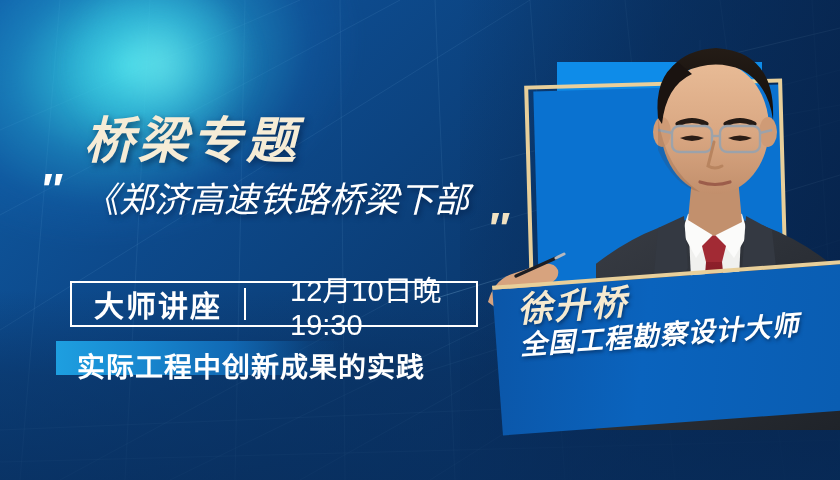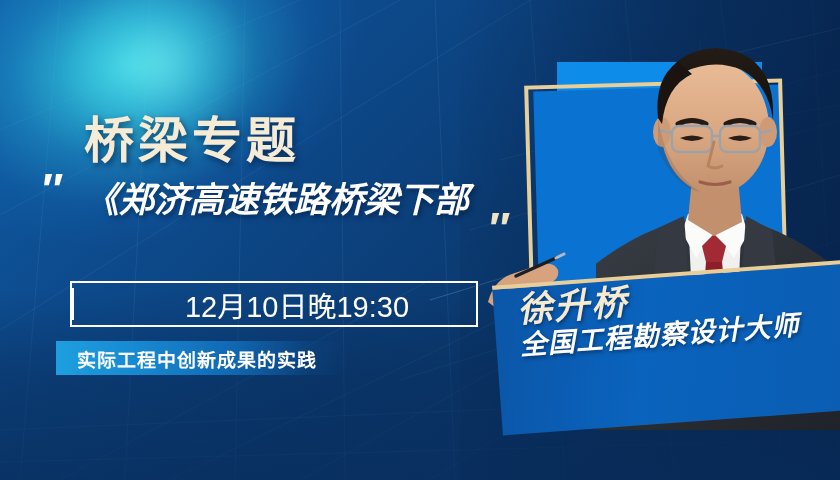--- a/index.html
+++ b/index.html
@@ -174,20 +174,21 @@
     text-shadow: 1px 2px 4px rgba(0,20,50,0.55);
   }
 
   
   .topic {
     position: absolute;
     left: 84px;
     top: 100px;
     font-size: 50px;
     font-weight: bold;
+    font-style: italic;
     color: #f6ecd6;
     letter-spacing: 4px;
     white-space: nowrap;
     text-shadow: 2px 3px 6px rgba(0,20,55,0.6);
   }
 
   .quote-mark {
     position: absolute;
     font-size: 44px;
     font-weight: bold;
@@ -205,21 +206,21 @@
     top: 207px;
     color: #f1e2c2;
   }
 
   .main-title {
     position: absolute;
     left: 84px;
     top: 178px;
     width: 420px;
     font-size: 35px;
-    font-weight: bold;
+    font-weight: normal;
     font-style: italic;
     color: #ffffff;
     line-height: 1.28;
     letter-spacing: 0px;
     text-shadow: 2px 3px 5px rgba(0,20,55,0.55);
   }
 
   
   .info-box {
     position: absolute;
@@ -264,21 +265,21 @@
     left: 56px;
     top: 341px;
     width: 290px;
     height: 34px;
     background: linear-gradient(to right, #1e9fe0 0%, #1787cf 30%, #1169b4 60%, rgba(12,74,136,0.35) 88%, rgba(11,62,120,0) 100%);
   }
   .subtitle-text {
     position: absolute;
     left: 77px;
     top: 345px;
-    font-size: 19px;
+    font-size: 28px;
     font-weight: bold;
     color: #ffffff;
     letter-spacing: 1px;
     white-space: nowrap;
   }
 </style>
 </head>
 <body>
 
 <div id="poster">
@@ -411,20 +412,21 @@
 
   <div class="quote-mark quote-open">″</div>
 
   <div class="main-title">
     <div>《郑济高速铁路桥梁下部</div>
   </div>
 
   <div class="quote-mark quote-close">″</div>
 
   <div class="info-box">
+    <div class="info-left">大师讲座</div>
     <div class="info-divider"></div>
     <div class="info-right">12月10日晚19:30</div>
   </div>
 
   <div class="subtitle-band"></div>
   <div class="subtitle-text">实际工程中创新成果的实践</div>
 
 </div>
 
 </body></html>

